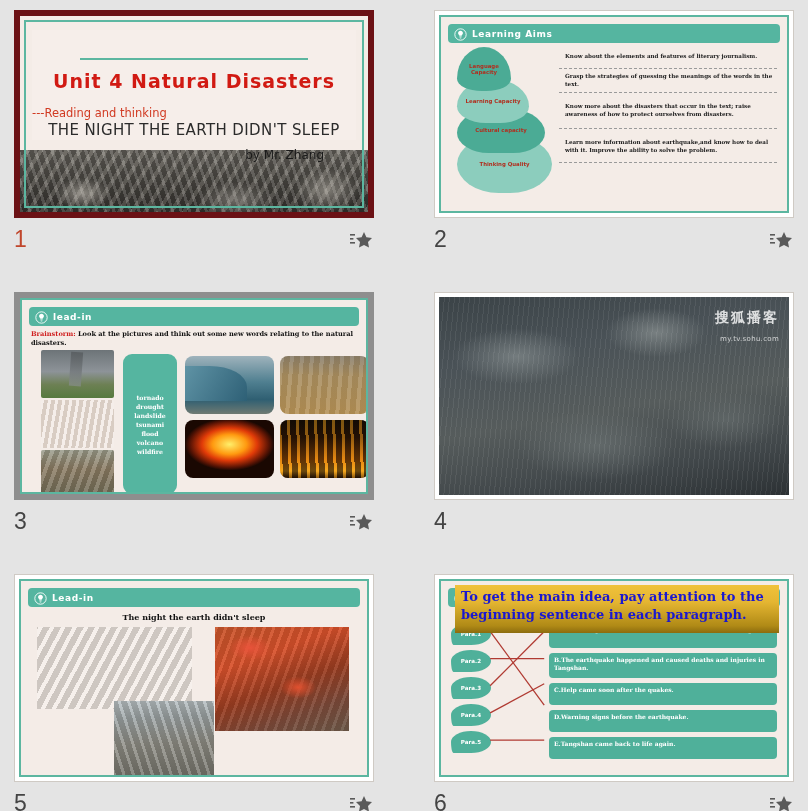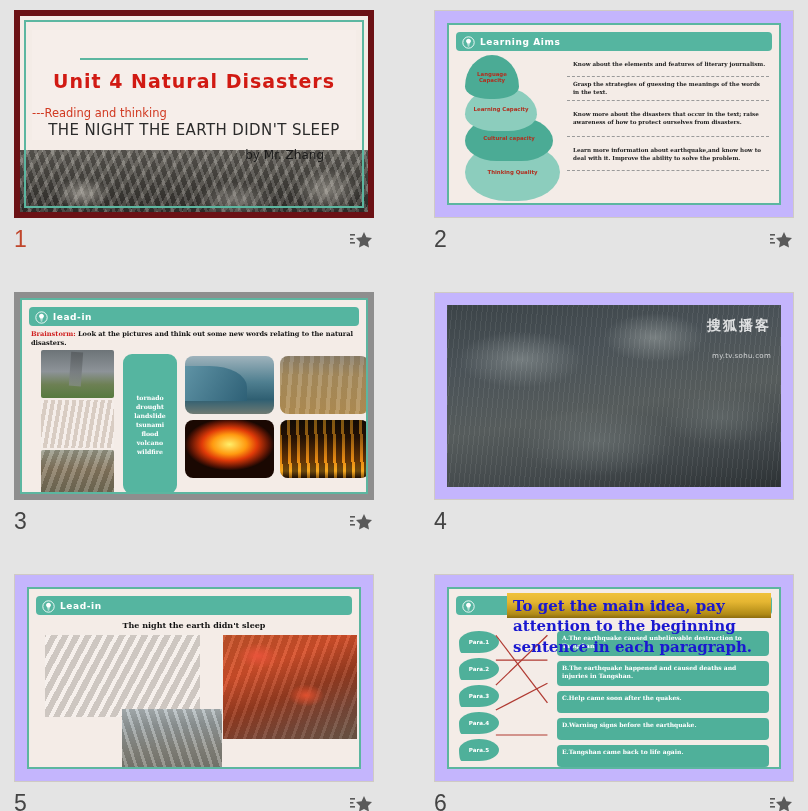--- a/index.html
+++ b/index.html
@@ -19,21 +19,21 @@
 
   
   .thumb{
     position:absolute;left:14px;top:10px;
     width:360px;height:208px;
     box-sizing:border-box;
   }
   .cell.right .thumb{left:30px;}
   .thumb.sel{border:4px solid #6b1115;padding:2px;background:#6b1115;}
   .thumb.hover{border:4px solid #8e8e8e;padding:2px;background:#8e8e8e;}
-  .thumb.plain{border:1px solid #cfcac4;padding:12px;background:#c4b5fd;}
+  .thumb.plain{border:1px solid #cfcac4;padding:4px;background:#ffffff;}
   .slide{
     width:100%;height:100%;
     background:#f4ece7;
     position:relative;overflow:hidden;
     box-sizing:border-box;
   }
   .slide.cream{border:2px solid #5cb6a0;}
 
   
   .caption{
@@ -205,21 +205,21 @@
   }
   .s4 .wm{
     position:absolute;right:10px;top:12px;text-align:right;z-index:3;
   }
   .s4 .wm .cn{
     color:rgba(255,255,255,.82);font-size:14px;letter-spacing:2px;
     font-family:Liberation Serif, serif;font-weight:700;
   }
   .s4 .wm .url{
     color:rgba(255,255,255,.72);font-size:7px;letter-spacing:.3px;
-    font-family:"DejaVu Sans", sans-serif;margin-top:17px;
+    font-family:"DejaVu Sans", sans-serif;margin-top:8px;
   }
 
   
   .s5title{
     position:absolute;left:0;right:0;top:31px;text-align:center;
     font-family:"DejaVu Serif", serif;font-weight:700;font-size:8px;color:#111;
   }
   .s5a{
     position:absolute;left:16px;top:46px;width:155px;height:82px;
     background:linear-gradient(175deg,#8ea7bd 0%,#9a9a92 18%,#a09a8c 45%,#8d8madeup 60%,#7e7a70 100%);
@@ -237,25 +237,25 @@
       repeating-linear-gradient(110deg, rgba(255,255,255,.08) 0 3px, rgba(60,30,20,.14) 3px 9px);}
   .s5c{
     position:absolute;left:93px;top:120px;width:100px;height:77px;
     background:linear-gradient(178deg,#b9c2c6 0%,#9aa2a4 22%,#8b8a82 55%,#6f6e66 100%);
   }
   .s5c::after{content:"";position:absolute;inset:0;
     background:repeating-linear-gradient(72deg,rgba(255,255,255,.18) 0 3px,rgba(60,58,52,.2) 3px 9px);}
 
   
   .gold{
-    position:absolute;left:14px;right:8px;top:4px;height:25px;z-index:5;
+    position:absolute;left:14px;right:8px;top:4px;height:48px;z-index:5;
     background:linear-gradient(180deg,#f0c23a 0%,#e5b632 35%,#b08a16 85%,#8c6c0e 100%);
     color:#1a18d0;font-family:"DejaVu Serif", serif;font-weight:700;
-    font-size:15px;line-height:1.35;
-    padding:3px 6px;box-sizing:border-box;margin-left:44px;
+    font-size:13px;line-height:1.35;
+    padding:3px 6px;box-sizing:border-box;
   }
   .paras{position:absolute;left:10px;top:42px;width:42px;bottom:6px;}
   .para{
     position:relative;width:40px;height:22px;margin-bottom:5px;
     background:#4fb09a;
     border-radius:50% 50% 50% 6%/50% 50% 50% 50%;
     display:flex;align-items:center;justify-content:center;
     color:#fff;font-size:5.6px;font-weight:700;
     font-family:"DejaVu Sans", sans-serif;
   }

